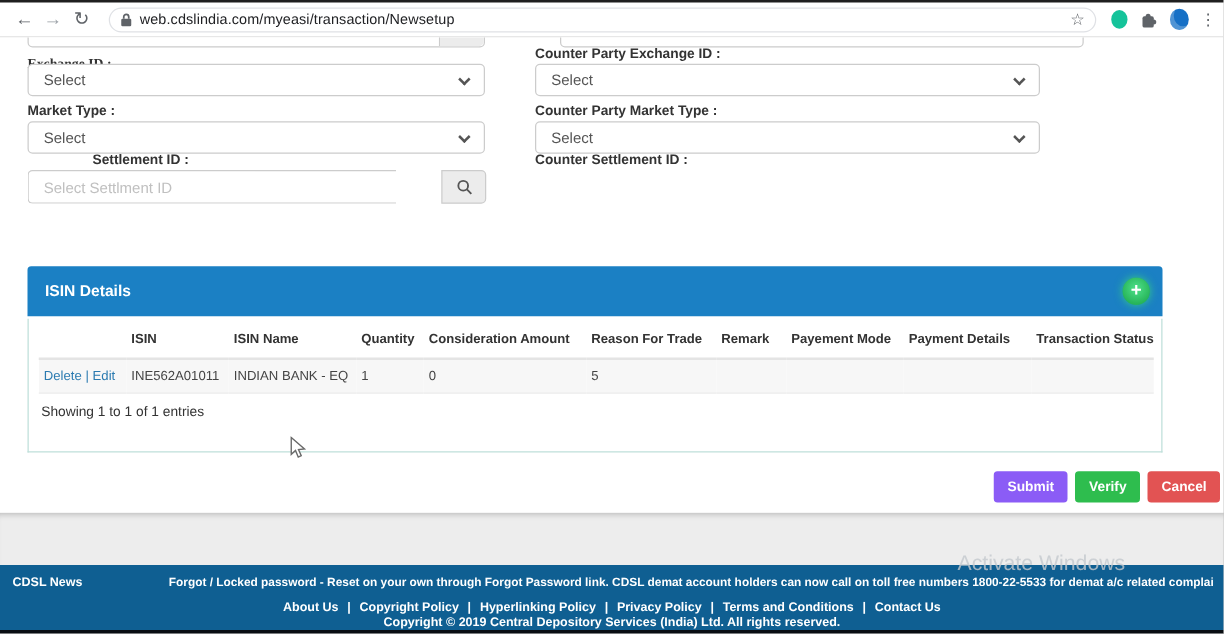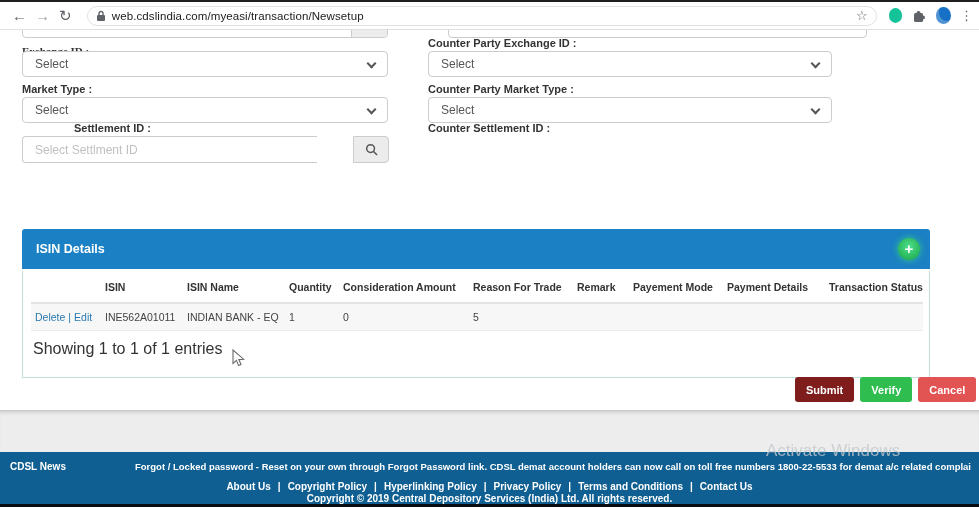--- a/index.html
+++ b/index.html
@@ -37,42 +37,42 @@
   .sel .chev { position:absolute; right:12px; top:8px; width:7px; height:7px;
                border-right:2px solid #555; border-bottom:2px solid #555; transform:rotate(45deg); }
   .igroup { position:absolute; height:27px; display:flex;gap:36px; }
   .igroup input { flex:1; border:1px solid #ccc; border-right:none; border-radius:4px 0 0 4px;
                   font-size:12px; color:#444; padding-left:12px; outline:none; font-family:"Liberation Sans",sans-serif; }
   .igroup input::placeholder { color:#c0c0c0; }
   .igroup .sbtn { width:36px; background:#ececec; border:1px solid #ccc; border-radius:0 4px 4px 0;
                   display:flex; align-items:center; justify-content:center; cursor:pointer; }
 
   
-  .panel { position:absolute; left:22px; top:199px; width:908px; }
+  .panel { position:absolute; left:22px; top:183px; width:908px; }
   .panel-head { height:40px; background:#1b80c4; border-radius:3px 3px 0 0; position:relative;
                 display:flex; align-items:center; }
   .panel-title { color:#fff; font-size:12.5px; font-weight:bold; margin-left:14px; }
   .add-btn { position:absolute; right:10px; top:9px; width:22px; height:22px; border-radius:50%;
              background:radial-gradient(circle at 50% 40%, #4fe08a 0%, #27b55a 70%);
              box-shadow:0 0 7px rgba(60,220,120,.8); color:#fff; font-size:15px; font-weight:bold;
              text-align:center; line-height:21px; cursor:pointer; }
   .panel-body { background:#fff; border:1px solid #bfe0da; border-top:none; height:107px; position:relative; }
   table.isin { border-collapse:collapse; width:892px; margin:2px 8px 0; table-layout:fixed; }
   table.isin th { font-size:10.5px; font-weight:bold; color:#333; text-align:left;
                   padding:10px 4px 9px; border-bottom:2px solid #e4e4e4; overflow:hidden; white-space:nowrap; }
   table.isin td { font-size:10.5px; color:#444; padding:7px 4px; background:#f7f7f7;
                   border-bottom:1px solid #ececec; white-space:nowrap; overflow:hidden; }
   .lnk { color:#2a7ab0; cursor:pointer; }
   .sep { color:#2a7ab0; margin:0 3px; }
-  .summary { font-size:16px; color:#333; margin:9px 0 0 10px; }
+  .summary { font-size:11px; color:#333; margin:9px 0 0 10px; }
 
   .btn-row { position:absolute; top:347px; left:795px; display:flex; gap:6px; }
   .btn { height:25px; border:none; border-radius:3px; color:#fff; font-size:11px; font-weight:bold;
          padding:0 11px; cursor:pointer; font-family:"Liberation Sans",sans-serif; }
-  .btn.submit { background:#7f1d1d; }
+  .btn.submit { background:#8b5cf6; }
   .btn.verify { background:#2ebd4e; }
   .btn.cancel { background:#e25353; }
 
   
   .gap { position:absolute; top:410px; left:0; width:979px; height:42px; background:#ededed;
          box-shadow:inset 0 5px 5px -4px rgba(0,0,0,.25); }
   .footer { position:absolute; top:452px; left:0; width:979px; height:52px; background:#0f5f92; color:#fff; }
   .news-label { position:absolute; left:10px; top:9px; font-size:10px; font-weight:bold; }
   .ticker { position:absolute; left:135px; right:8px; top:9px; font-size:9.5px; font-weight:bold;
             white-space:nowrap; overflow:hidden; text-align:center; }

